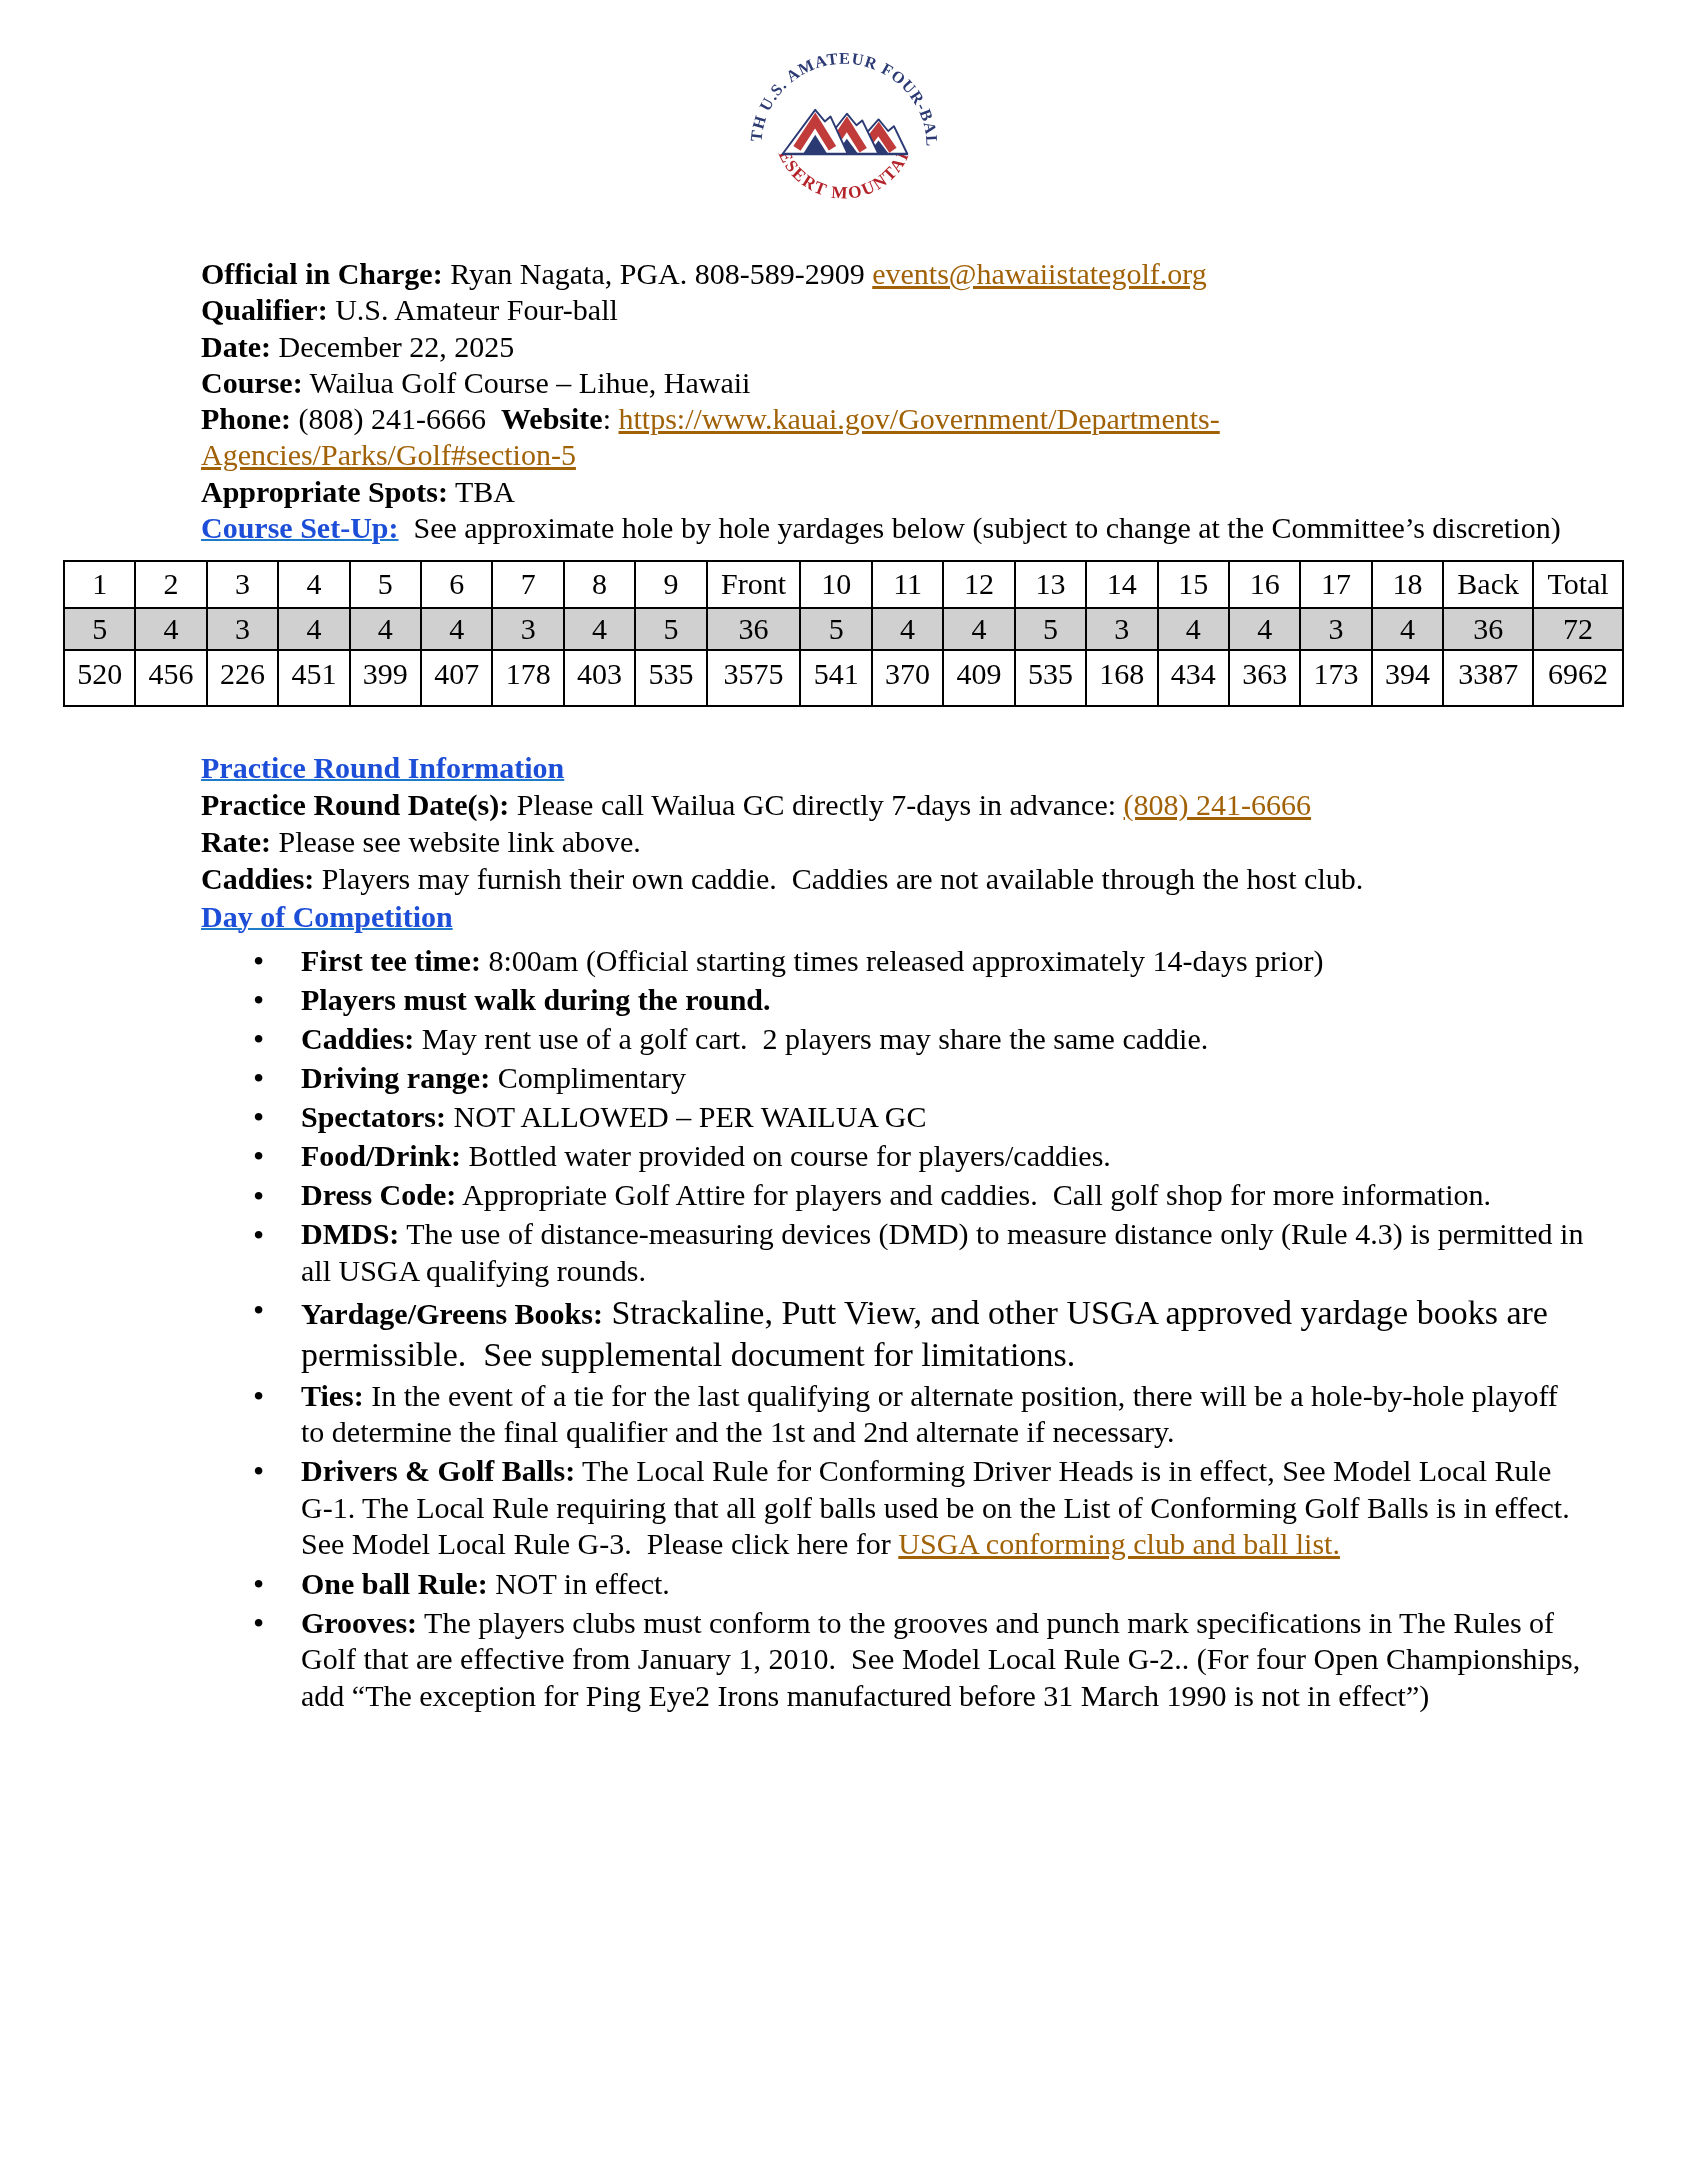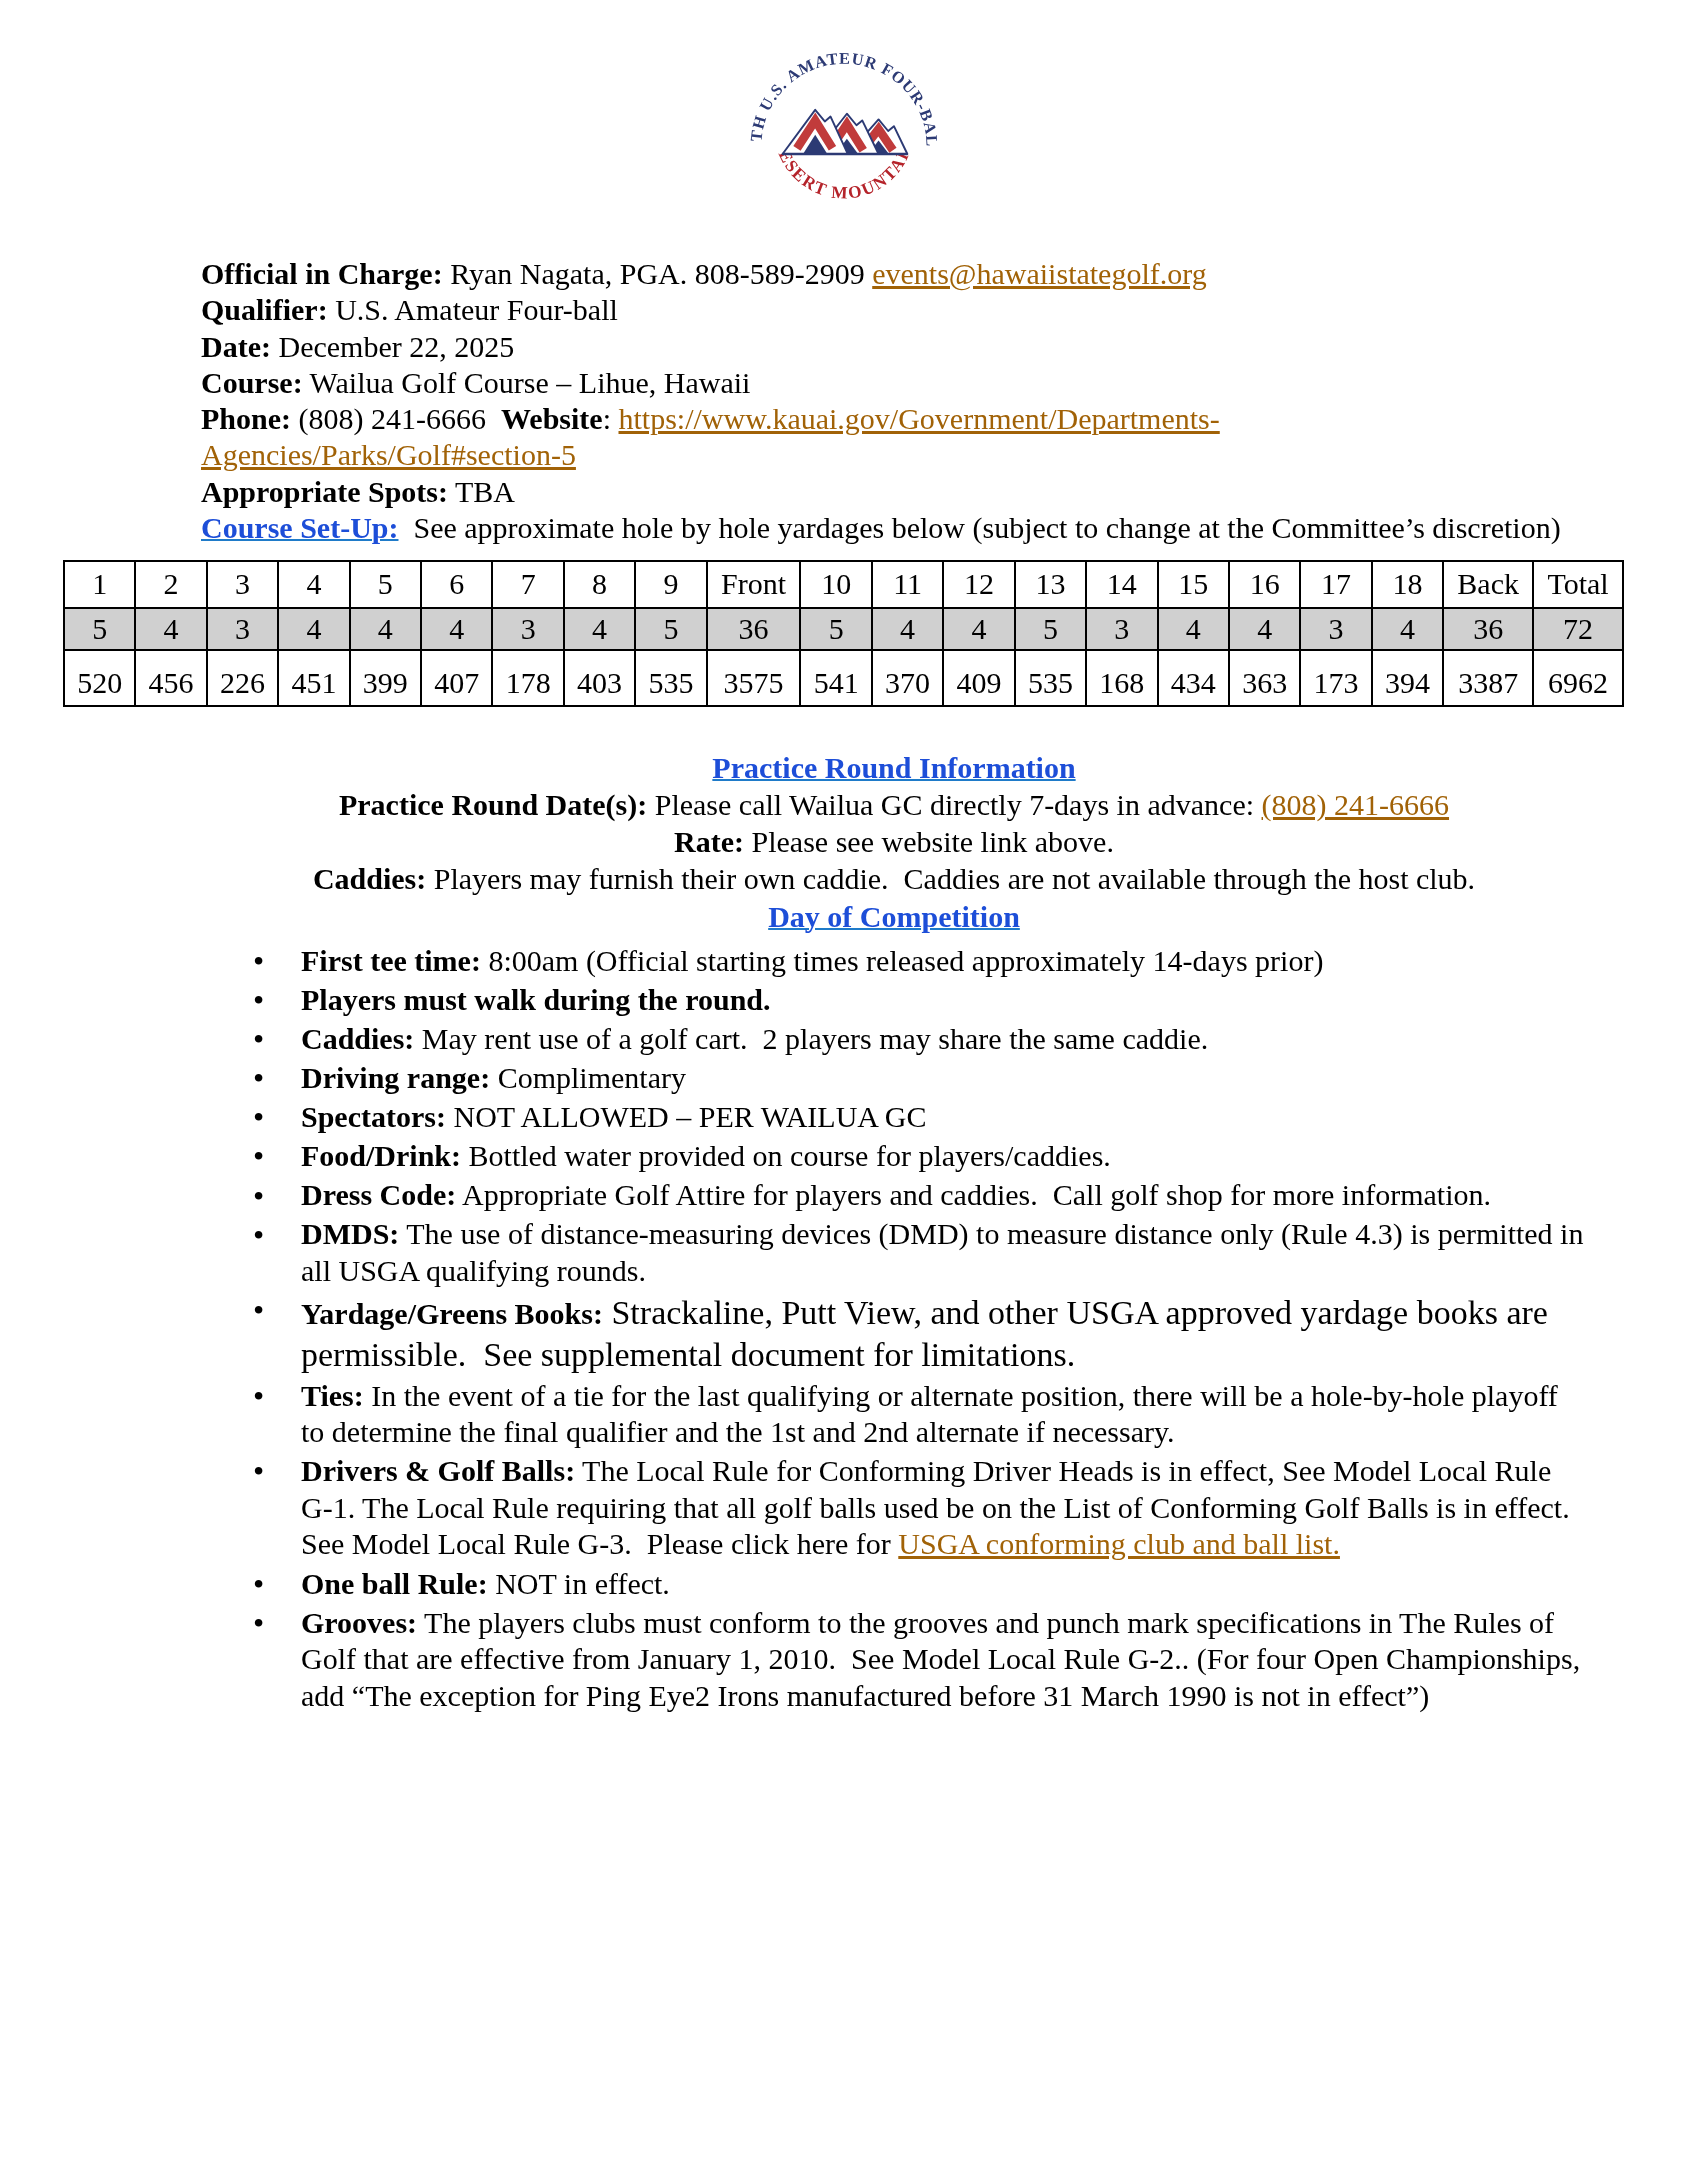--- a/index.html
+++ b/index.html
@@ -54,28 +54,27 @@
     table-layout: auto;
   }
   table.yardage td {
     border: 2.1px solid #000;
     text-align: center;
     padding: 0 8.4px;
     white-space: nowrap;
   }
   tr.row-hole td { height: 47px; vertical-align: middle; }
   tr.row-par td { height: 42px; vertical-align: middle; background: #D0D0D0; }
-  tr.row-yards td { height: 56px; vertical-align: bottom; padding-bottom: 5px; }
+  tr.row-yards td { height: 56px; vertical-align: bottom; padding-bottom: 14px; }
 
   
   .practice-block {
     margin: 42px 100px 8px 201px;
     font-size: 30px;
     line-height: 1.24;
-    text-align: center;
   }
   .practice-block p { margin: 0; white-space: pre-wrap; }
 
   
   ul.bullets {
     margin: 3.4px 100px 0 201px;
     padding: 0;
     list-style: none;
     font-size: 30px;
     line-height: 1.22;

